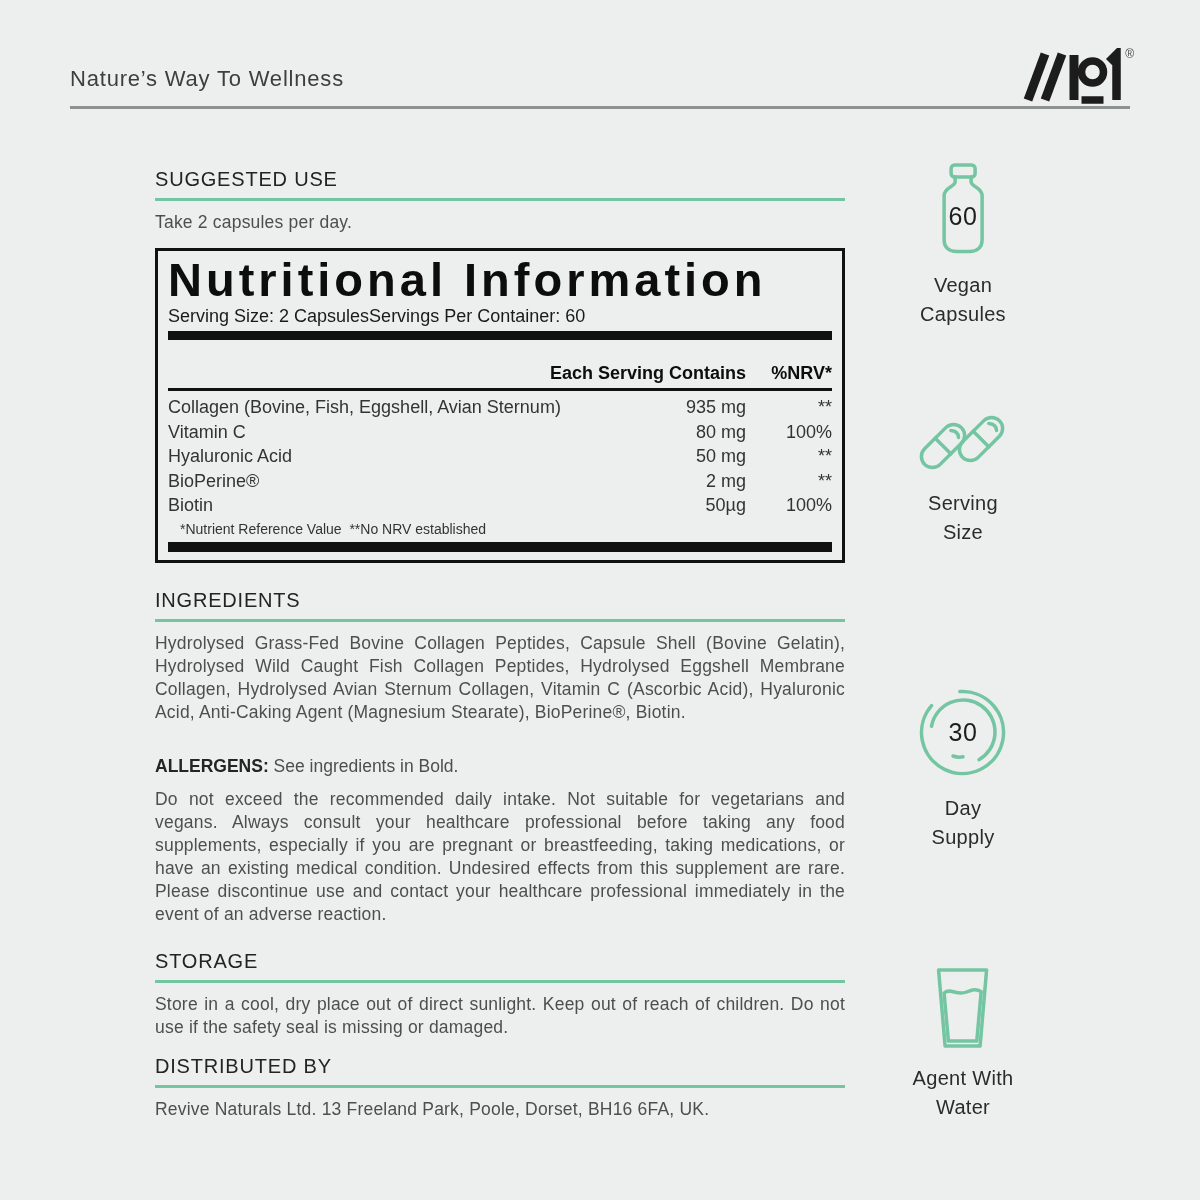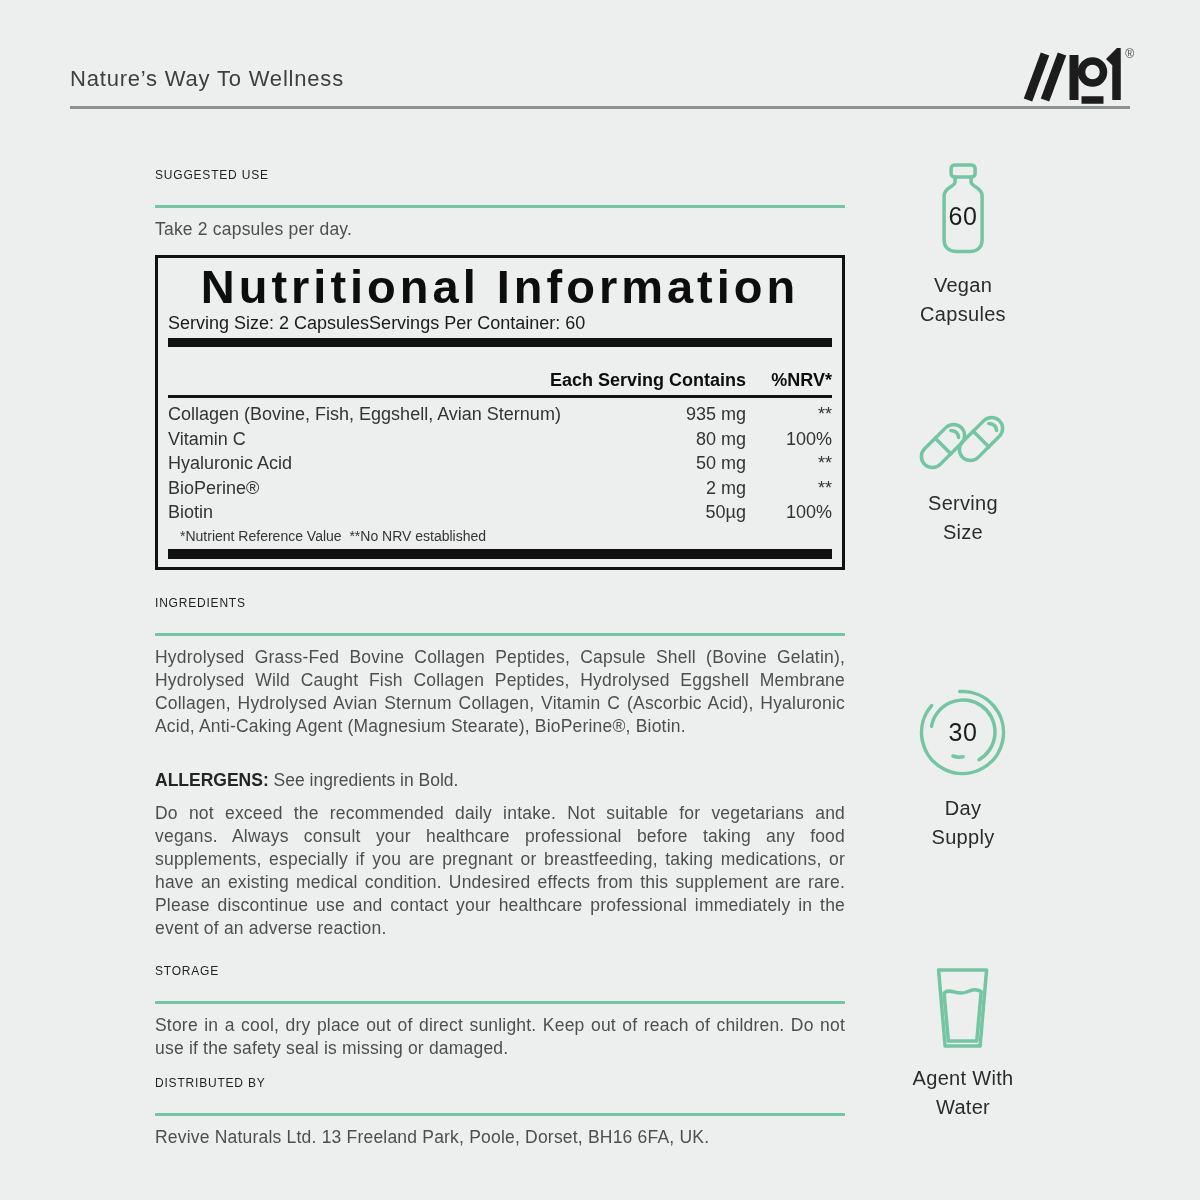--- a/index.html
+++ b/index.html
@@ -17,42 +17,42 @@
     color:var(--body);
   }
   
   .brand{position:absolute;left:70px;top:66px;font-size:22px;color:#3e3e3e;letter-spacing:.8px;}
   .logo-wrap{position:absolute;right:66px;top:48px;display:flex;align-items:flex-start;}
   .logo-reg{font-size:12px;color:#4a4a4a;margin-left:2px;line-height:1;}
   .header-rule{position:absolute;left:70px;width:1060px;top:106px;height:3px;background:#8d9190;}
   
   .main{position:absolute;left:155px;top:111px;width:690px;}
   .sec-head{
-    font-size:12px;color:var(--head);letter-spacing:.8px;
-    padding-bottom:23px;border-bottom:3px solid var(--green);
+    font-size:20px;color:var(--head);letter-spacing:.8px;
+    padding-bottom:7px;border-bottom:3px solid var(--green);
   }
   .sec-body{
     font-size:17.5px;line-height:23px;color:var(--body);
     text-align:justify;margin-top:10px;letter-spacing:.2px;
   }
   .mt-su{margin-top:57px;}
   .mt-ing{margin-top:26px;}
   .mt-cau{margin-top:26px;}
   .mt-sto{margin-top:24px;}
   .mt-dis{margin-top:16px;}
   .allergens{margin-top:31px;font-size:17.5px;line-height:23px;}
   .allergens b{color:#242424;}
   
   .nbox{
     margin-top:14px;border:3px solid var(--ink);
     padding:5px 10px 8px 10px;color:var(--ink);
   }
   .n-title{
     font-size:47px;font-weight:bold;letter-spacing:4px;line-height:1.0;
-    color:#0d0d0d;white-space:nowrap;text-align:center;
+    color:#0d0d0d;white-space:nowrap;
   }
   .n-sub{display:flex;justify-content:flex-start;font-size:18px;color:#1a1a1a;margin-top:2px;line-height:22px;}
   .bar-thick{height:9px;background:var(--ink);margin-top:4px;}
   .n-colhead{display:flex;justify-content:flex-end;font-weight:bold;font-size:18px;margin-top:22px;line-height:22px;color:#0d0d0d;}
   .n-colhead .nrv-col{width:86px;text-align:right;}
   .line-thin{height:3px;background:var(--ink);margin-top:4px;}
   .n-rows{margin-top:4px;}
   .n-row{display:flex;font-size:18px;color:#333333;line-height:24.6px;}
   .n-name{flex:1;}
   .n-amt{width:110px;text-align:right;}

